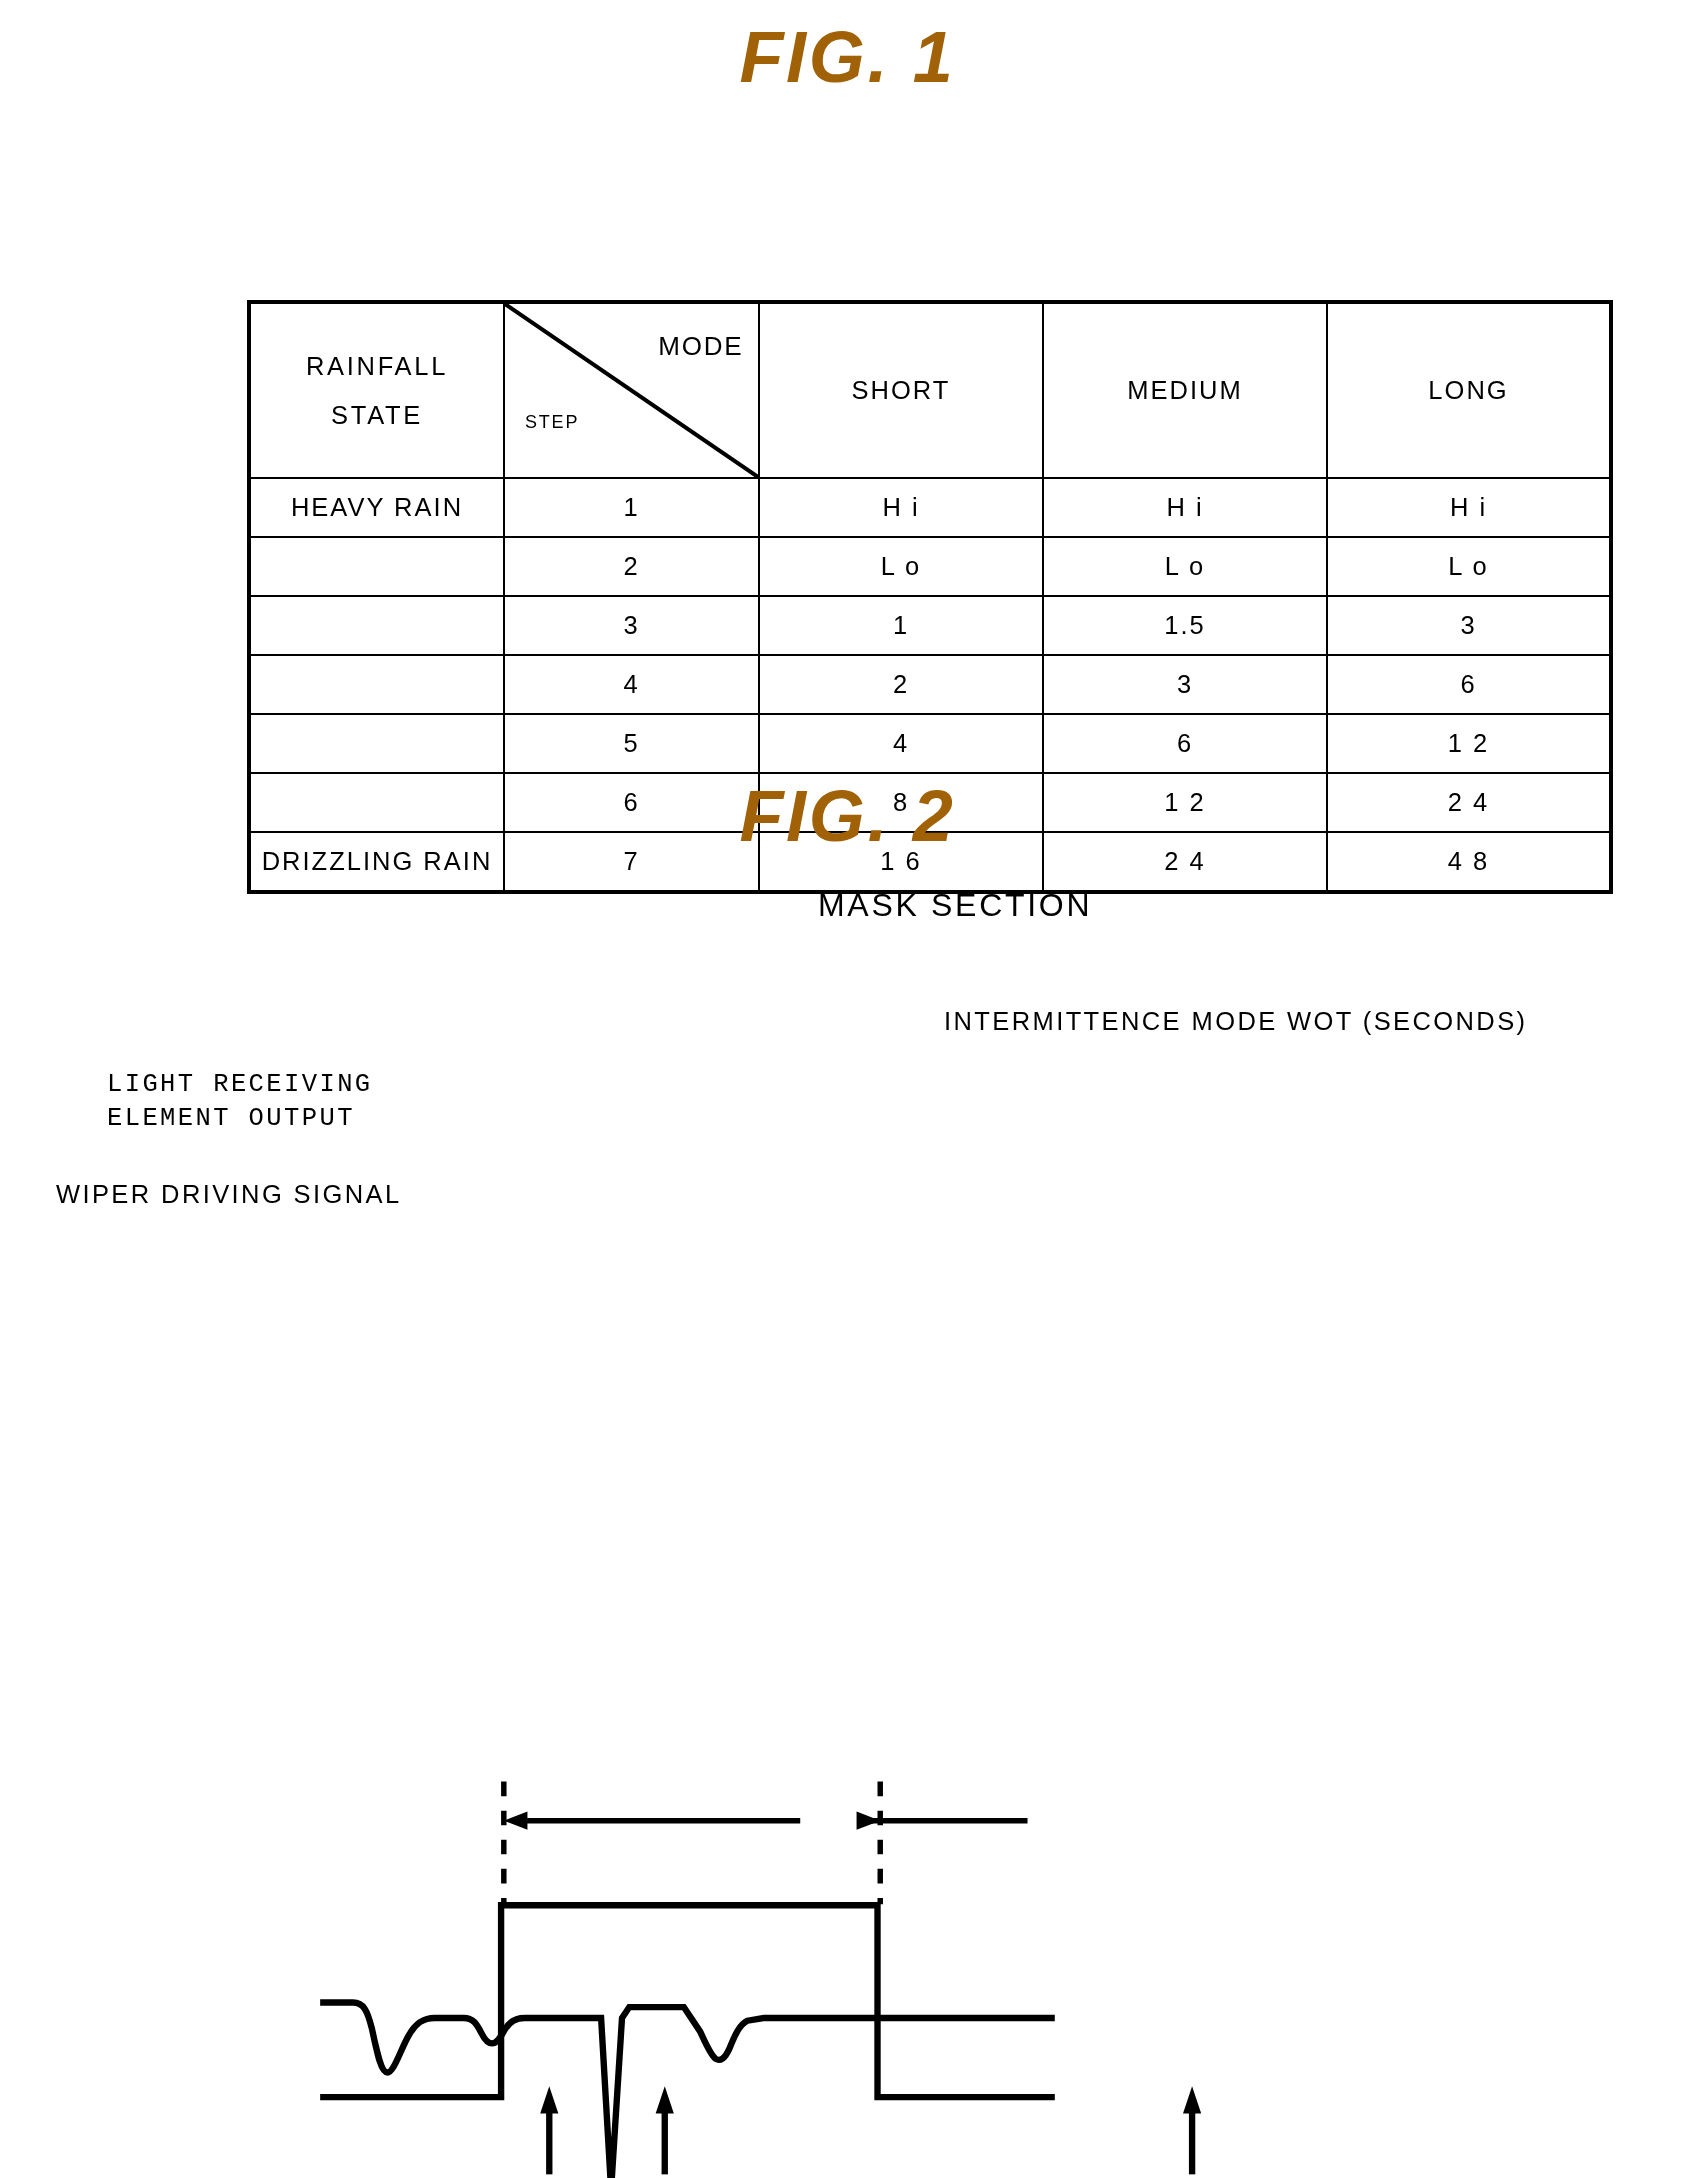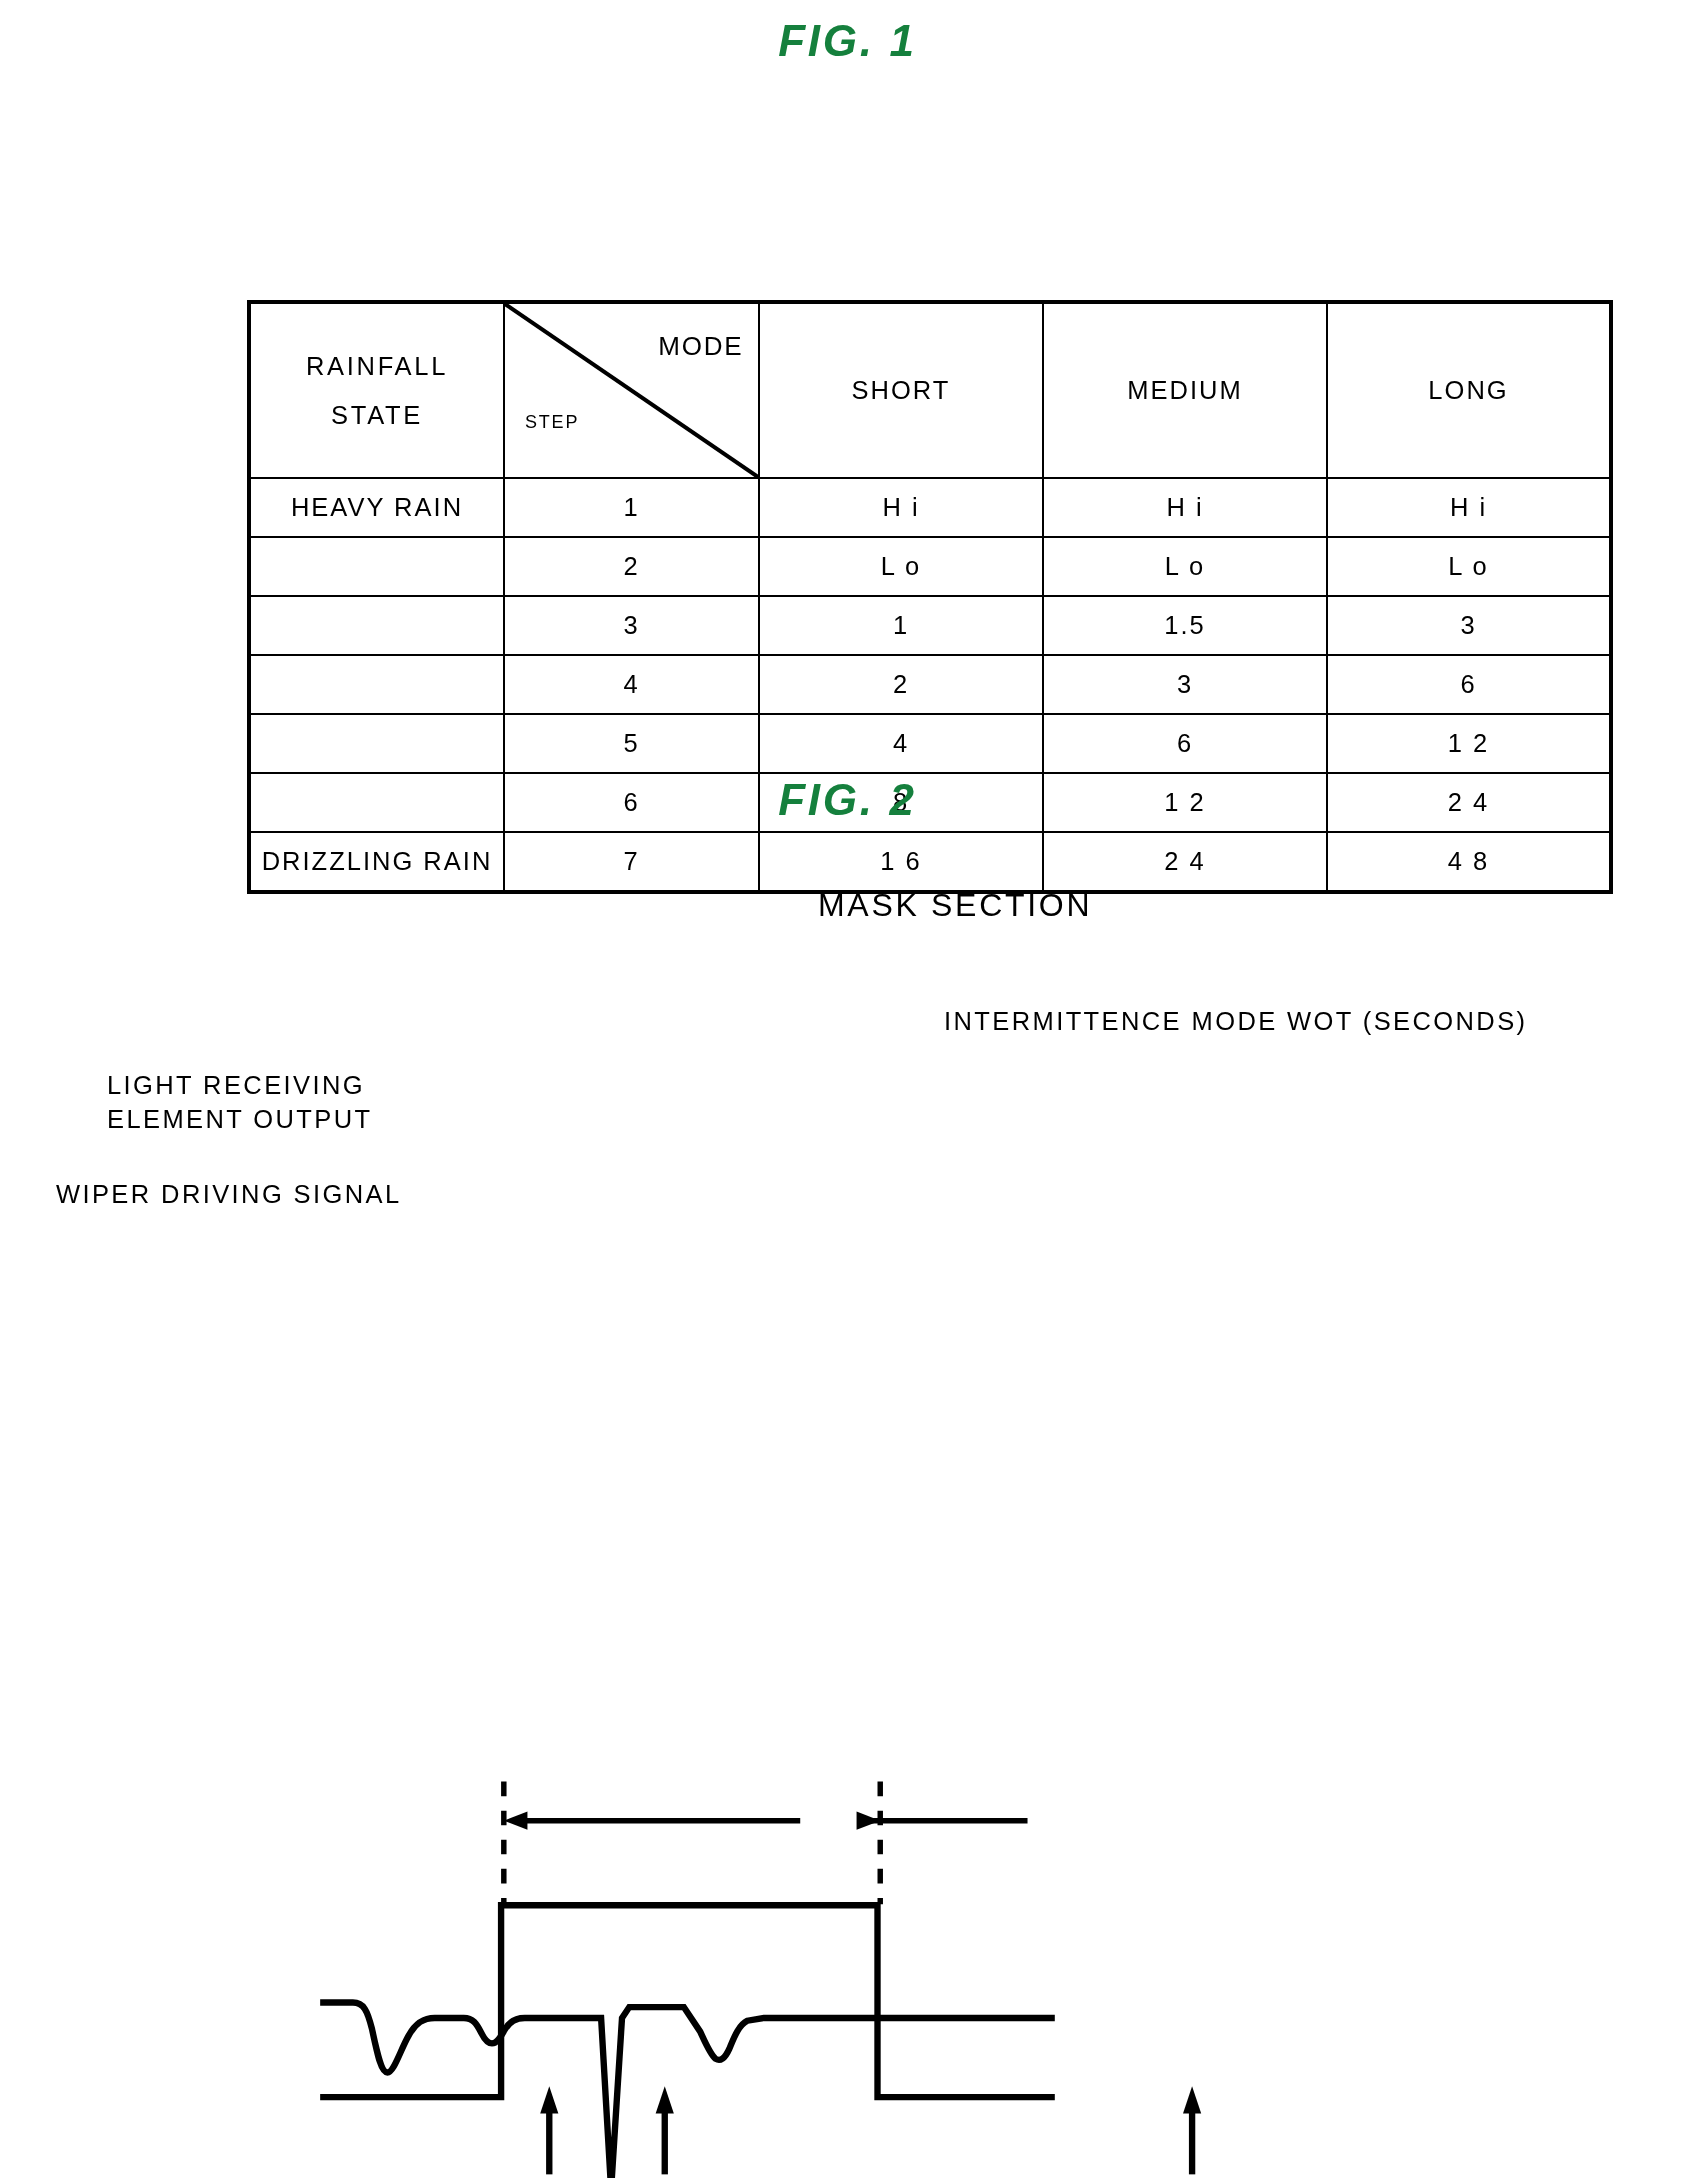--- a/index.html
+++ b/index.html
@@ -15,23 +15,23 @@
     color: #000000;
     overflow: hidden;
   }
   .fig-title {
     position: absolute;
     width: 100%;
     text-align: center;
     font-family: "Liberation Sans", sans-serif;
     font-style: italic;
     font-weight: bold;
-    font-size: 44px;
+    font-size: 72px;
     letter-spacing: 2.7px;
-    color: #15803d;
+    color: #a16207;
   }
   #fig1-title { top: 16.4px; }
   #fig2-title { top: 738px; margin-top: 37px; }
 
   
   #fig1-table-wrap {
     position: absolute;
     left: 211px;
     top: 300px;
     width: 1362px;
@@ -135,20 +135,21 @@
     position: absolute;
     font-size: 25.5px;
     letter-spacing: 2.4px;
     white-space: nowrap;
     line-height: 1.35;
   }
   #lbl-light {
     left: 107px;
     top: 1068px;
     text-align: left;
+    font-family: Liberation Mono, monospace;
   }
   #lbl-wiper {
     left: 56px;
     top: 1177px;
   }
   #lbl-mask {
     left: 818px;
     top: 884px;
     font-size: 32px;
     letter-spacing: 2.7px;

